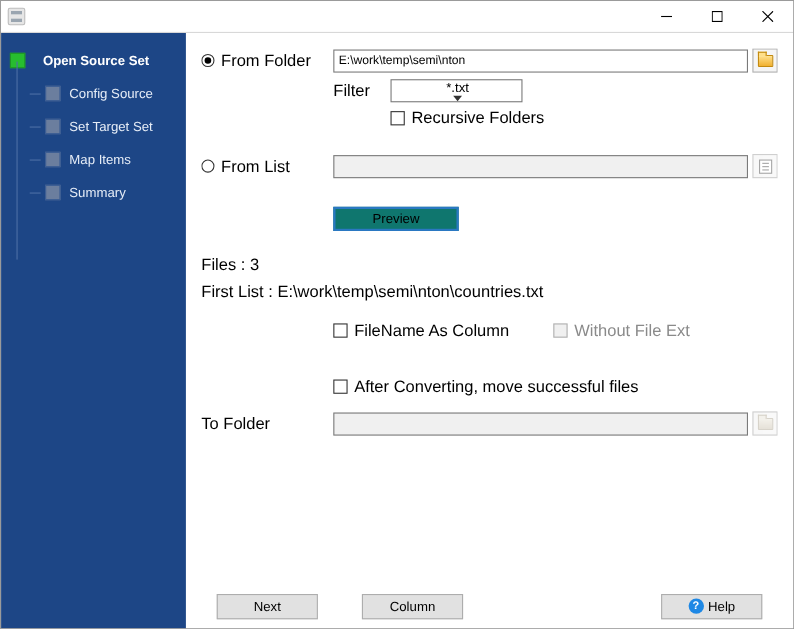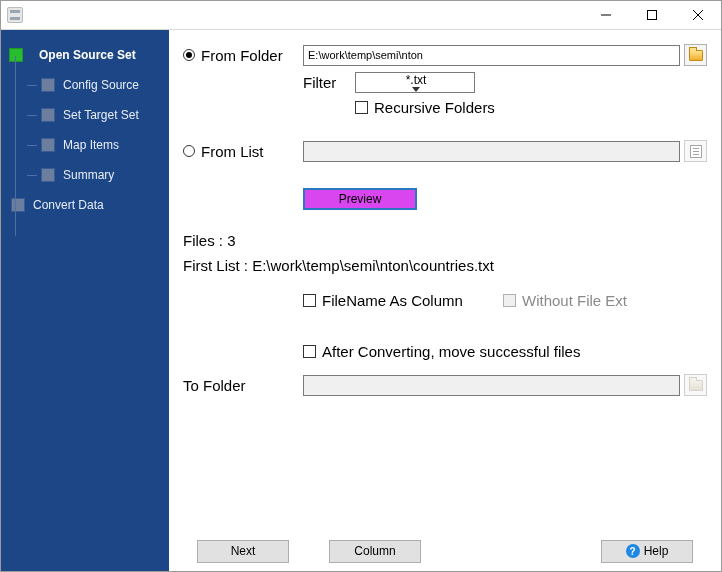--- a/index.html
+++ b/index.html
@@ -43,21 +43,21 @@
   .list-ico { width:12px; height:13px; border:1px solid #6a6a6a; background:#fff; position:relative; }
   .list-ico::before { content:""; position:absolute; left:2px; top:2px; right:2px; height:1px; background:#6a6a6a; box-shadow:0 3px 0 #6a6a6a, 0 6px 0 #6a6a6a; }
 
   .lbl { font-size:15px; color:#000; }
   .lbl.disabled { color:#8a8a8a; }
   .select { height:21px; border:1px solid #7a7a7a; background:#fff; display:flex; align-items:center; justify-content:space-between; padding:0 4px 0 6px; font-size:12px; width:120px;flex-direction:column; }
   .select .caret { width:0;height:0;border-left:4px solid transparent;border-right:4px solid transparent;border-top:5px solid #333; }
   .checkbox { width:13px; height:13px; border:1px solid #333; background:#fff; flex-shrink:0; }
   .checkbox.disabled { border-color:#b0b0b0; background:#f0f0f0; }
 
-  .preview-btn { width:114px; height:22px; border:2px solid #2a78c2; background:#d946ef; display:flex; align-items:center; justify-content:center; font-size:12px; }
+  .preview-btn { width:114px; height:22px; border:2px solid #2a78c2; background:#0f766e; display:flex; align-items:center; justify-content:center; font-size:12px; }
 
   .bottom-bar { height:40px; border-top:0; display:flex; align-items:center; justify-content:center; gap:40px; padding:0 14px; }
   .btn { width:92px; height:23px; border:1px solid #adadad; background:#e1e1e1; display:flex; align-items:center; justify-content:center; gap:4px; font-size:12px; }
   .help-icon { width:14px; height:14px; border-radius:50%; background:#1e88e5; color:#fff; display:flex; align-items:center; justify-content:center; font-size:10px; font-weight:bold; }
   .spacer-flex { flex:1; }
 </style>
 </head>
 <body>
 
 <div class="window">
@@ -108,24 +108,20 @@
         <div class="tree-item child">
           <span class="hconn"></span>
           <div class="box"></div>
           <span>Map Items</span>
         </div>
         <div class="tree-item child">
           <span class="hconn"></span>
           <div class="box"></div>
           <span>Summary</span>
         </div>
-        <div class="tree-item level1">
-          <div class="box"></div>
-          <span>Convert Data</span>
-        </div>
       </div>
     </div>
 
     <div class="main">
       <div class="form-area">
 
         <div class="row">
           <div class="radio-col">
             <div class="radio checked"></div>
             <span class="lbl">From Folder</span>

